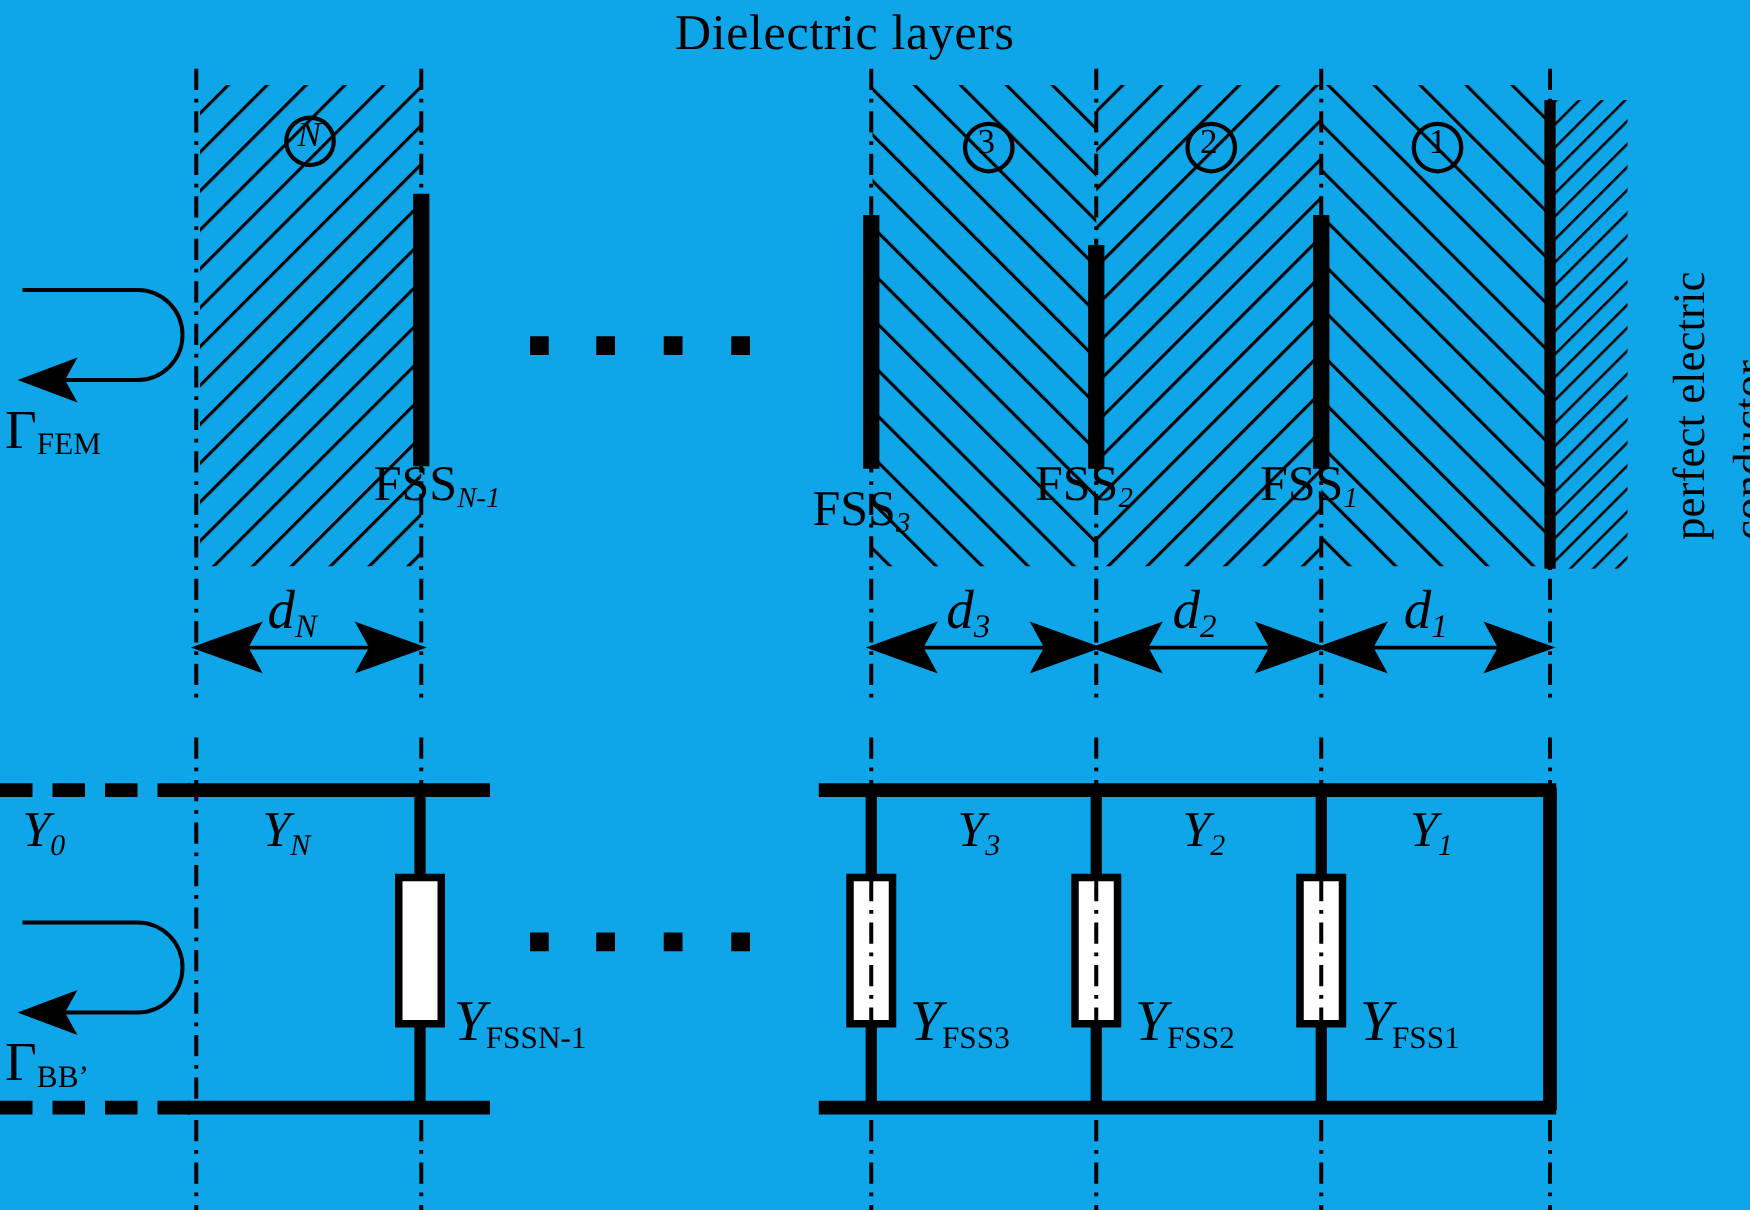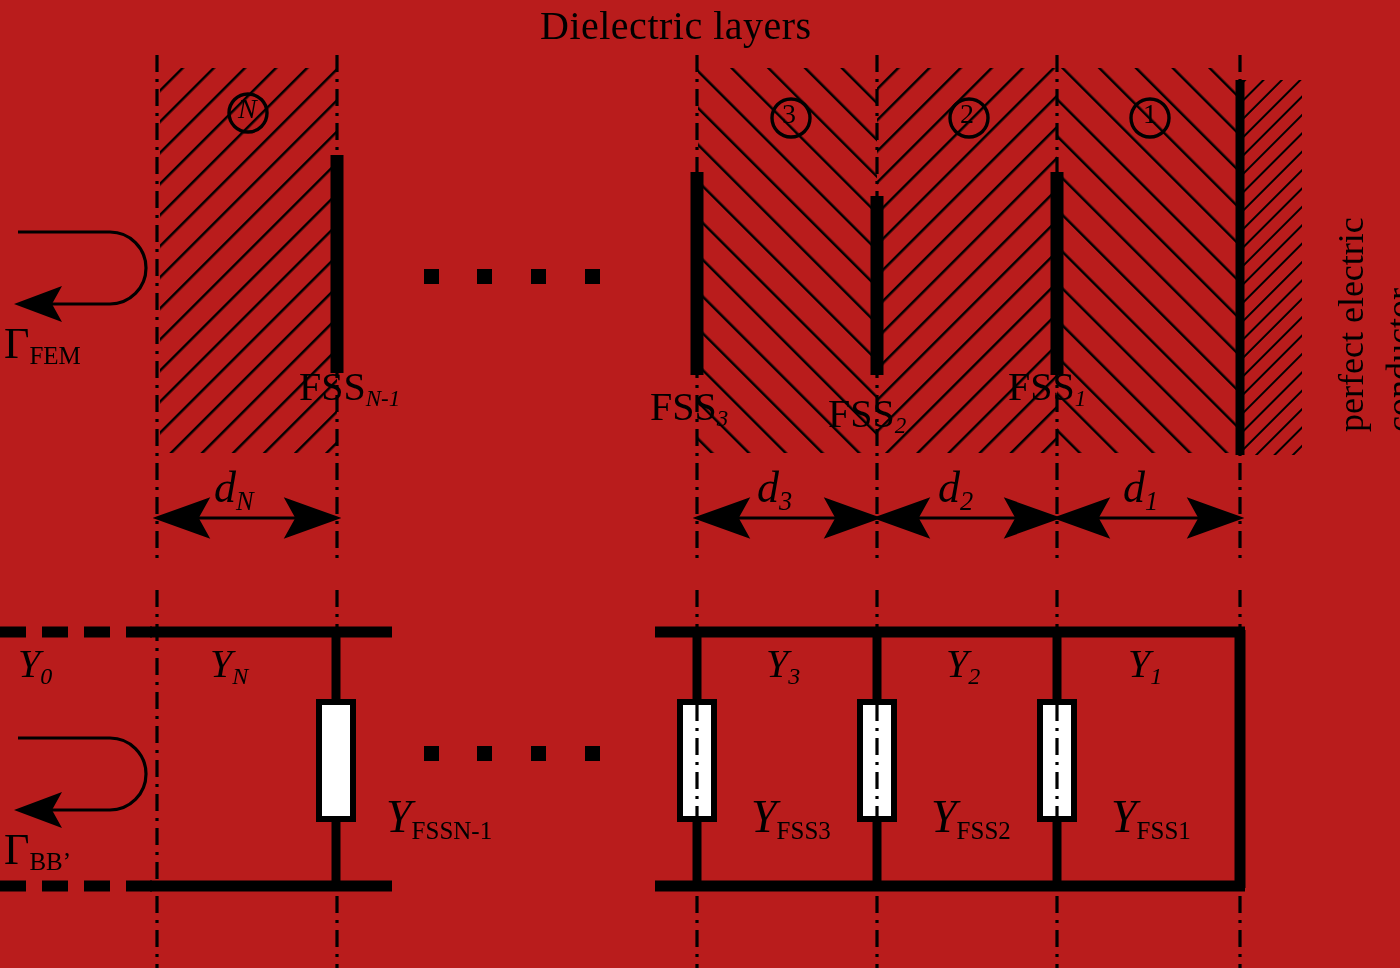--- a/index.html
+++ b/index.html
@@ -1,28 +1,28 @@
 <!DOCTYPE html>
 <html><head>
 <meta charset="utf-8">
 <style>
   html,body{margin:0;padding:0;background:#fff;}
   body{width:1400px;height:968px;font-family:"Liberation Serif",serif;}
-  #stage{position:relative;width:1400px;height:968px;overflow:hidden;background:#b91c1c;}
+  #stage{position:relative;width:1400px;height:968px;overflow:hidden;background:#0ea5e9;}
   svg#diagram{position:absolute;left:0;top:0;width:1400px;height:968px;}
   .lbl{position:absolute;color:#000;white-space:nowrap;font-family:"Liberation Serif",serif;}
   .title{font-size:40px;letter-spacing:0.5px;}
   .subit{font-size:0.60em;vertical-align:-0.30em;font-style:italic;}
   .gam{font-size:44px;font-style:normal;}
   .gsub{font-size:25px;vertical-align:-0.22em;}
   .fss{font-size:40px;}
   .fsssub{font-size:23px;vertical-align:-0.25em;font-style:italic;}
   .dlab{font-size:44px;font-style:italic;}
   .ylab{font-size:40px;font-style:italic;}
-  .yfss{font-size:46px;font-style:italic;margin-left:23px;}
+  .yfss{font-size:46px;font-style:italic;}
   .yfsssub{font-size:25px;vertical-align:-0.26em;font-style:normal;}
   .rot{transform-origin:left top;}
   .pecline{font-size:36px;}
 </style>
 </head>
 <body>
 
 <div id="stage">
 
   <svg id="diagram" viewBox="0 0 1400 968">
@@ -184,21 +184,21 @@
   <div class="lbl" style="left:4px;top:318px;">
     <span class="gam">Γ</span><span class="gsub">FEM</span>
   </div>
 
   <div class="lbl fss" style="left:299px;top:363px;">
     <span>FSS</span><span class="fsssub">N-1</span>
   </div>
   <div class="lbl fss" style="left:650px;top:363px;margin-top:20px;">
     <span>FSS</span><span class="fsssub">3</span>
   </div>
-  <div class="lbl fss" style="left:828px;top:363px;margin-top:27px;">
+  <div class="lbl fss" style="left:828px;top:363px;">
     <span>FSS</span><span class="fsssub">2</span>
   </div>
   <div class="lbl fss" style="left:1008px;top:363px;text-align:center;">
     <span>FSS</span><span class="fsssub">1</span>
   </div>
 
   <div class="lbl dlab" style="left:214px;top:462px;">
     <span>d</span><span class="subit">N</span>
   </div>
   <div class="lbl dlab" style="left:757px;top:462px;">

